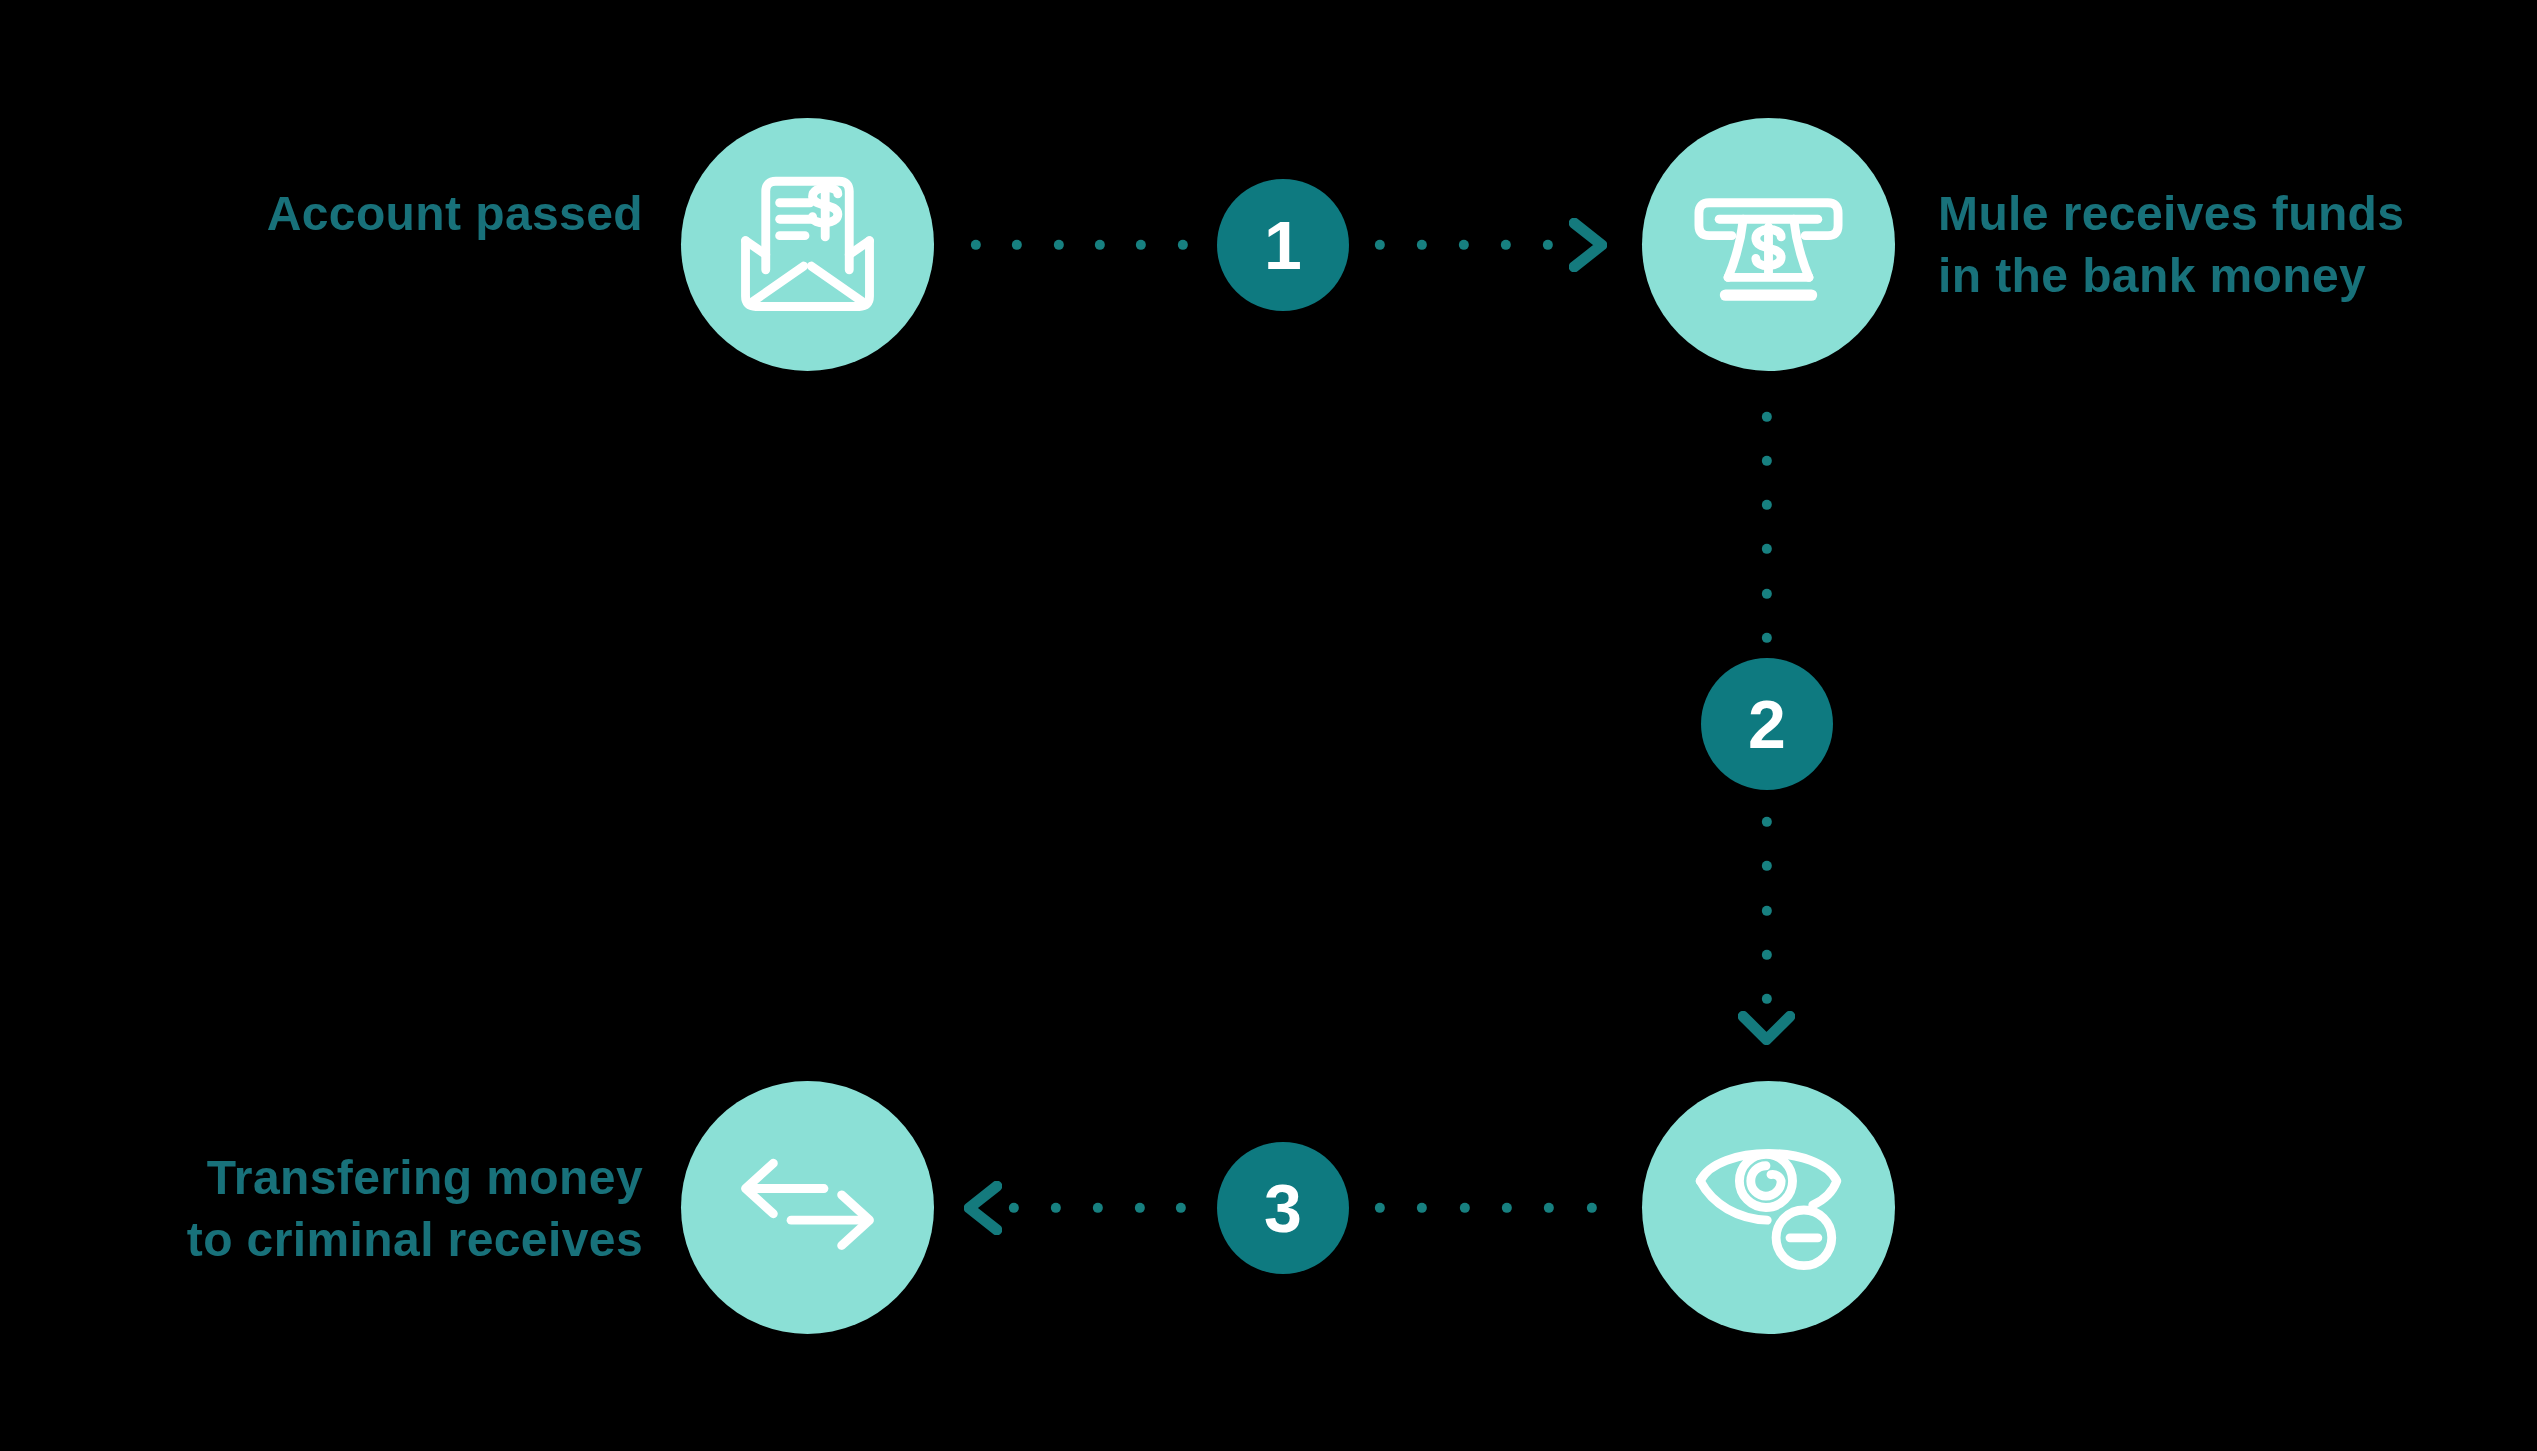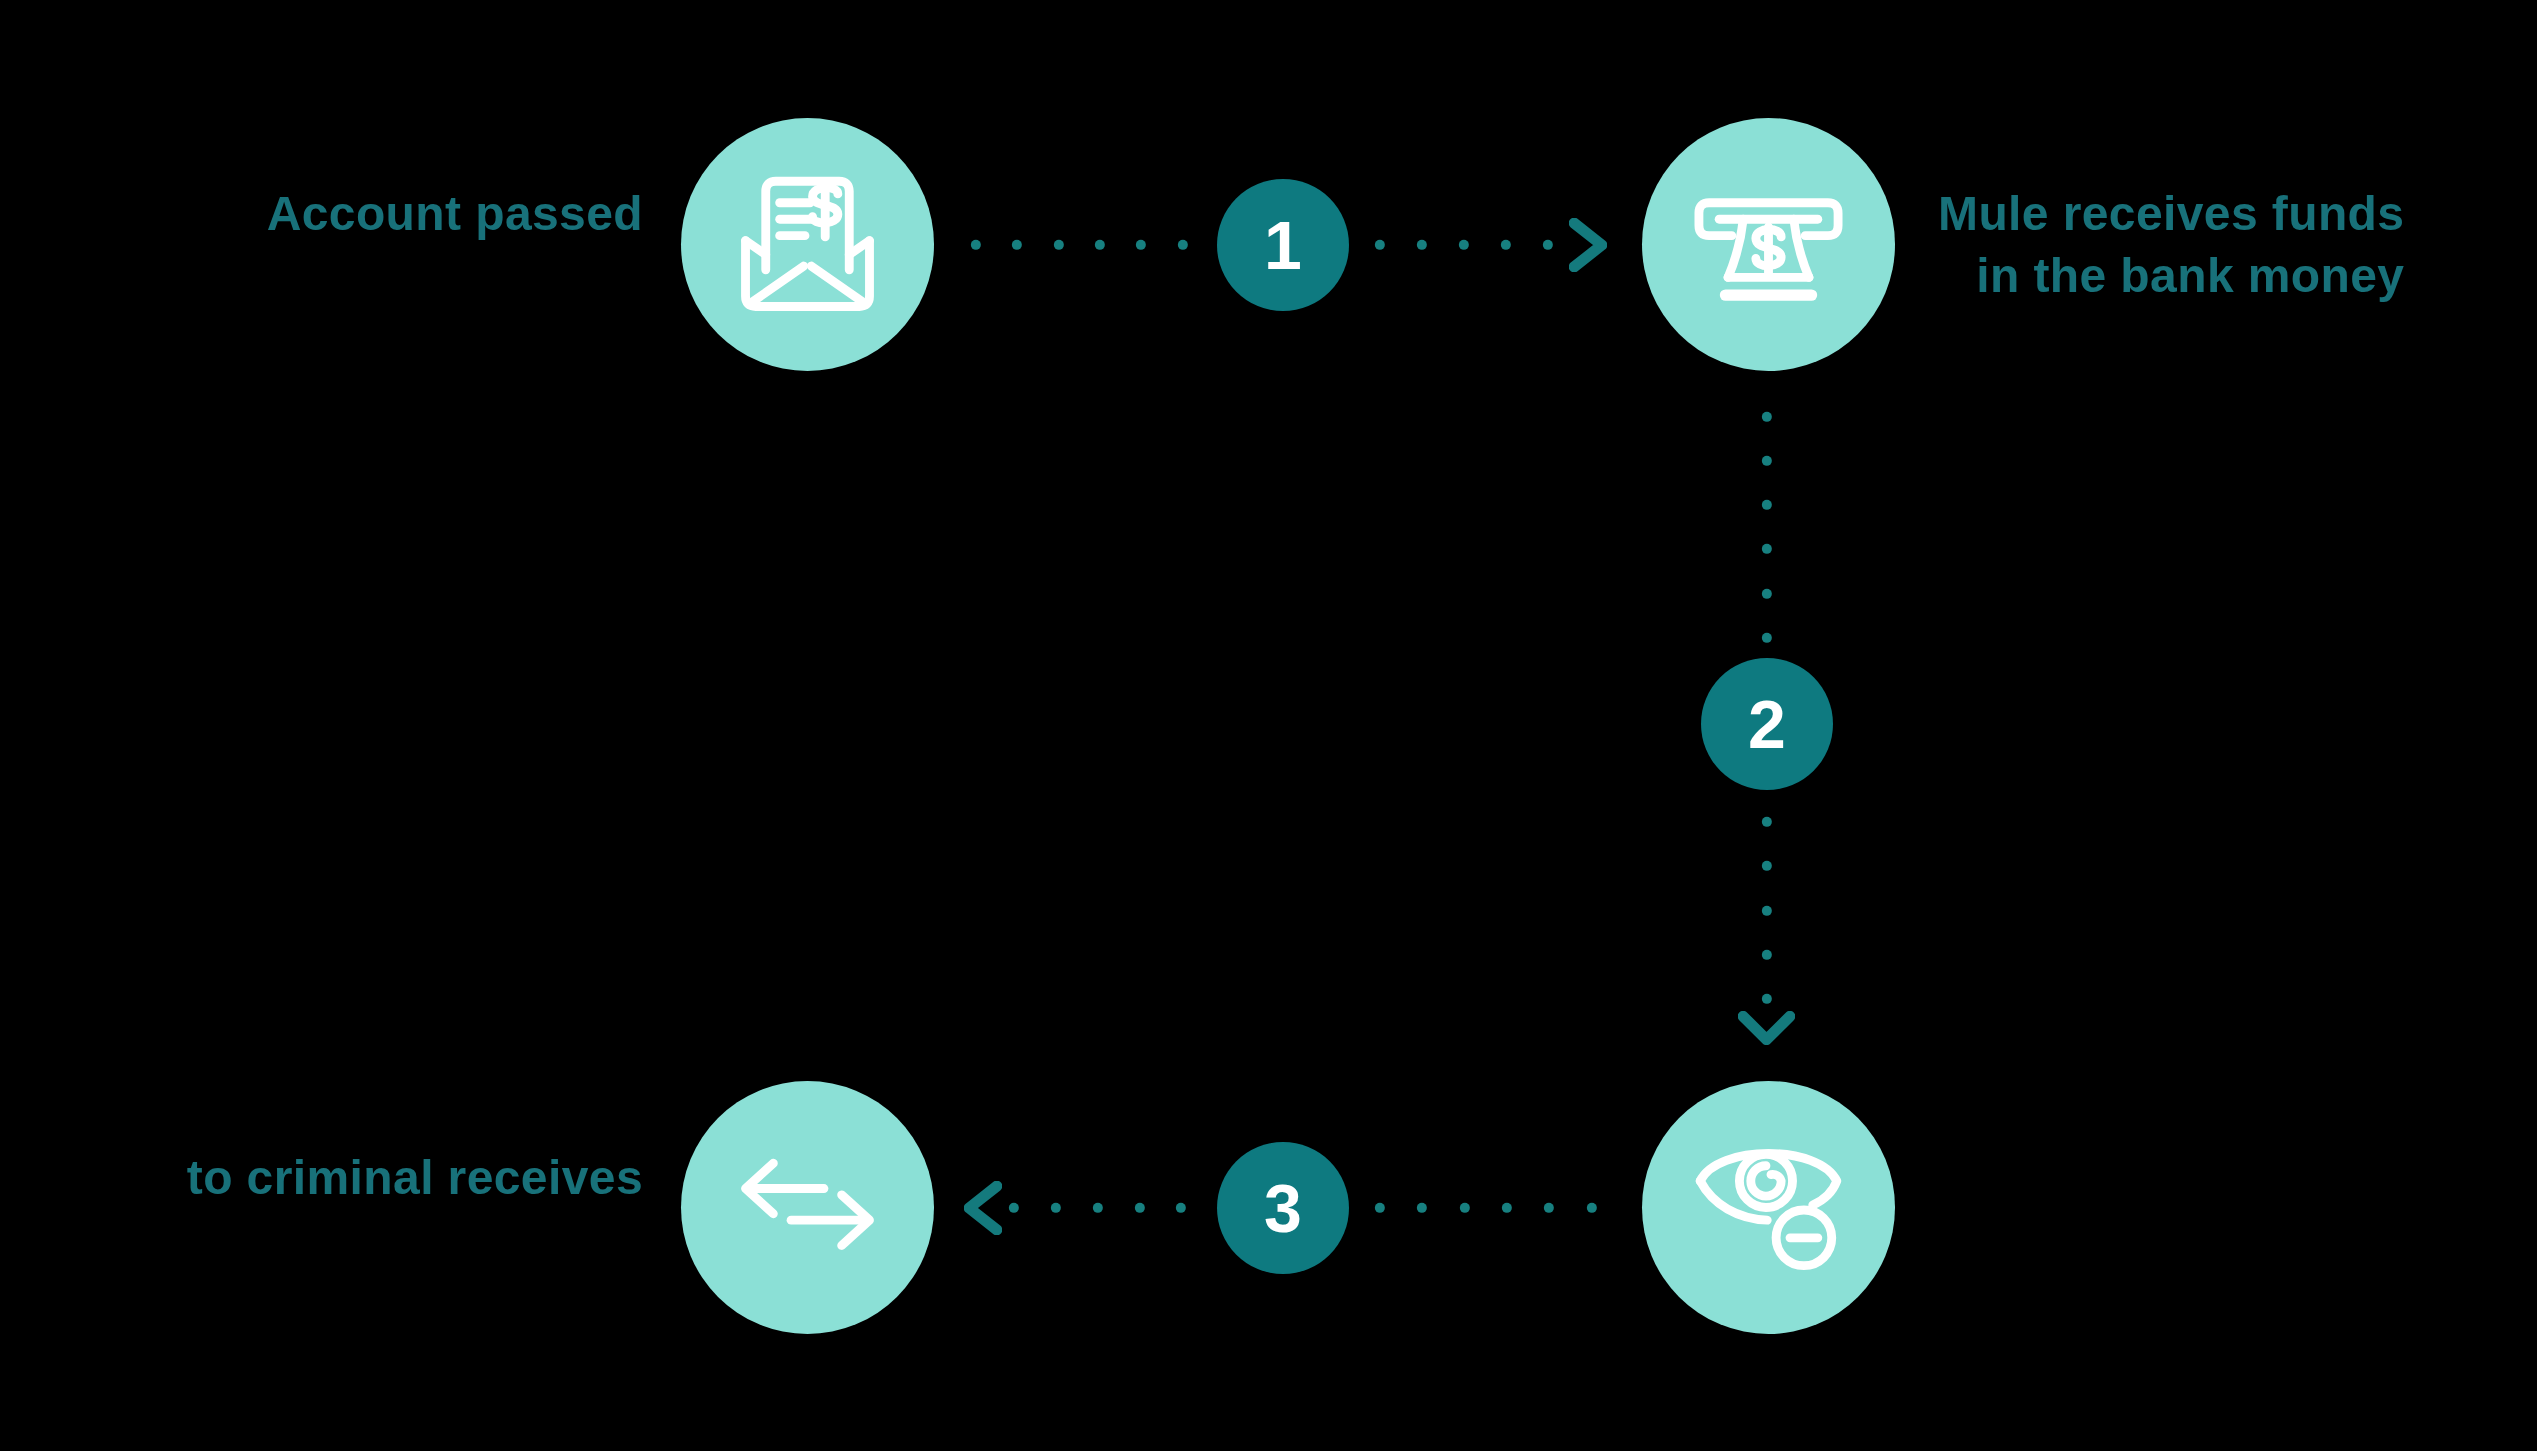--- a/index.html
+++ b/index.html
@@ -41,21 +41,21 @@
     font-size:68px;font-weight:700;line-height:1;
   }
   .label{
     position:absolute;
     color:var(--label);
     font-size:48px;font-weight:700;
     line-height:62px;letter-spacing:0.4px;
     white-space:nowrap;
   }
   .label.align-right{text-align:right;}
-  .label.align-left{text-align:right;}
+  .label.align-left{text-align:left;}
   .dot{
     position:absolute;
     width:10.3px;height:10.3px;border-radius:50%;
     background:var(--dot);
     transform:translate(-50%,-50%);
   }
   .chevron{position:absolute;}
   .chevron polyline{
     fill:none;stroke:var(--chevron);
     stroke-width:15;stroke-linecap:round;stroke-linejoin:round;
@@ -148,20 +148,21 @@
       <g class="icon-stroke">
         <path d="M113,85 H53"></path>
         <polyline points="73,65 51,85 73,105"></polyline>
         <path d="M87,110 H147"></path>
         <polyline points="127,90 149,110 127,130"></polyline>
       </g>
     </svg>
   </div>
 
   <div class="label align-right" style="left:132px;top:1147px;width:511px;">
+    <div>Transfering money</div>
     <div>to criminal receives</div>
   </div>
 
   <div id="dots-layer">
       <div class="dot" style="left: 976px; top: 245px;"></div>
       <div class="dot" style="left: 1017px; top: 245px;"></div>
       <div class="dot" style="left: 1059px; top: 245px;"></div>
       <div class="dot" style="left: 1100px; top: 245px;"></div>
       <div class="dot" style="left: 1141px; top: 245px;"></div>
       <div class="dot" style="left: 1183px; top: 245px;"></div>

